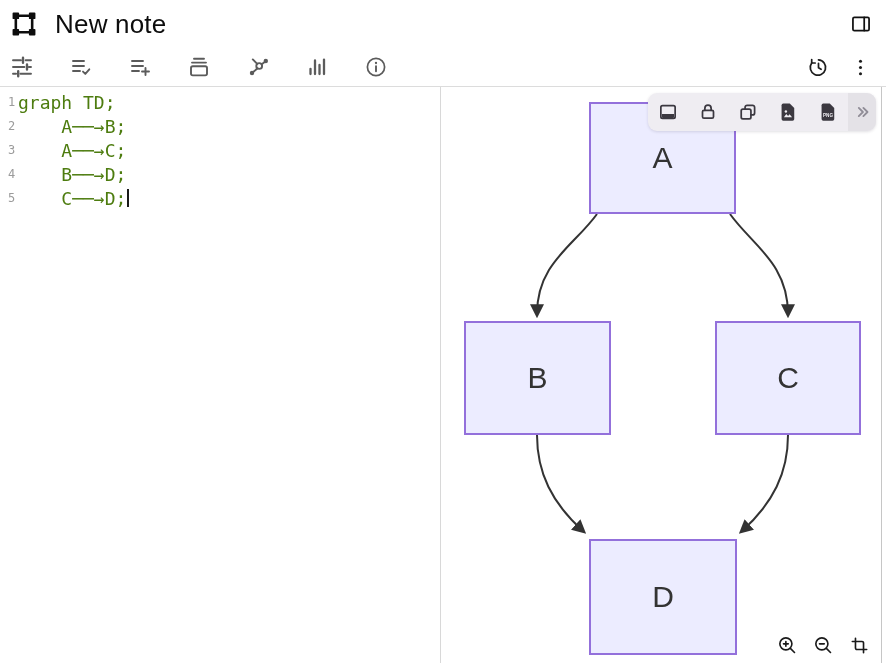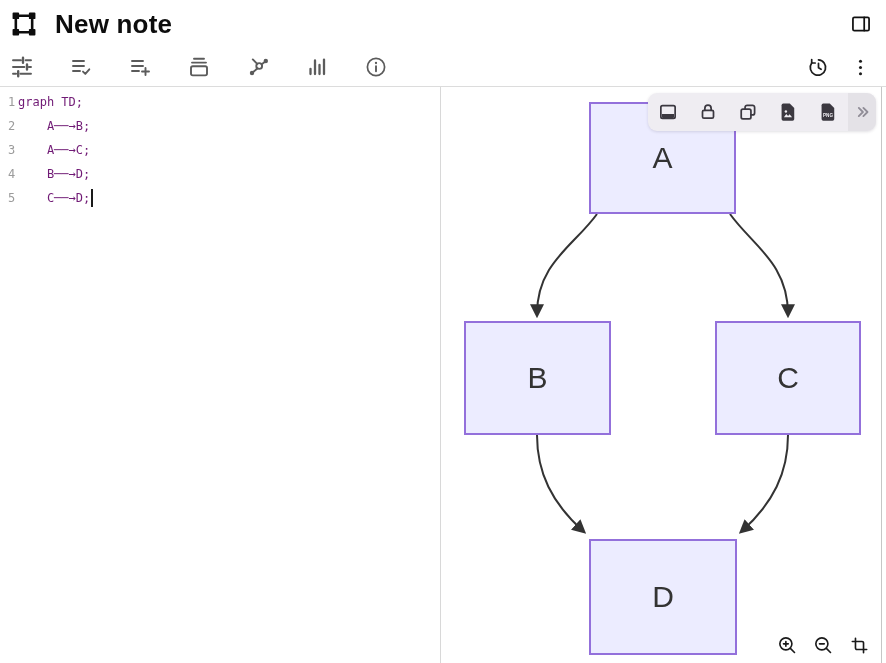--- a/index.html
+++ b/index.html
@@ -5,38 +5,38 @@
   * { margin:0; padding:0; box-sizing:border-box; }
   html,body { background:#ffffff; }
   .app {
     position:relative; width:886px; height:663px; overflow:hidden;
     font-family:"Liberation Sans", sans-serif; background:#fff;
   }
   
   .header { height:87px; border-bottom:1px solid #dcdcdc; background:#fff; }
   .title-row { height:48px; display:flex; align-items:center; padding:0 12px 0 10px; }
   .logo { width:28px; height:28px; color:#0d0d0d; flex:none; display:block; }
-  .page-title { font-size:26px; font-weight:700; color:#0d0d0d; margin-left:17px; letter-spacing:.2px; flex:1 1 auto; }
+  .page-title { font-size:26px; font-weight:400; color:#0d0d0d; margin-left:17px; letter-spacing:.2px; flex:1 1 auto; }
   .panel-toggle { width:24px; height:24px; background:none; border:none; cursor:pointer; color:#111; padding:0; }
   .panel-toggle svg { width:22px; height:22px; display:block; }
   .toolbar-row { height:38px; display:flex; align-items:center; padding:0 14px 0 10px; }
   .tb-btn { width:24px; height:24px; background:none; border:none; padding:0; cursor:pointer; color:#5b5b5b; margin-right:35px; }
   .tb-btn svg { width:24px; height:24px; display:block; }
   .tb-spacer { flex:1 1 auto; }
   .tb-right { width:23px; height:23px; background:none; border:none; padding:0; cursor:pointer; color:#1d1d1d; margin-left:19px; }
   .tb-right svg { width:23px; height:23px; display:block; }
   
   .main { display:flex; height:576px; }
   .editor {
     width:441px; flex:none; border-right:1px solid #d8d8d8;
     padding-top:3px; font-family:"DejaVu Sans Mono", monospace; cursor:text;
   }
   .ed-row { height:24px; display:flex; align-items:center; }
   .ln { width:14px; padding-left:8px; flex:none; font-size:12px; color:#9b9b9b; }
-  .code { margin-left:4px; font-size:12px; color:#701a75; white-space:pre; }
+  .code { margin-left:4px; font-size:18px; color:#4d7c0f; white-space:pre; }
   .caret { display:inline-block; width:2px; height:18px; background:#1a1a1a; vertical-align:middle; margin-left:1px; }
   
   .preview { position:relative; flex:1 1 auto; background:#fff; }
   .edges { position:absolute; left:0; top:0; width:445px; height:576px; }
   .node {
     position:absolute; display:flex; align-items:center; justify-content:center;
     background:#ECECFF; border:2px solid #9370DB;
   }
   .node-label { font-size:30px; color:#333333; }
   .node-A { left:148px; top:15px;  width:147px; height:112px; }

